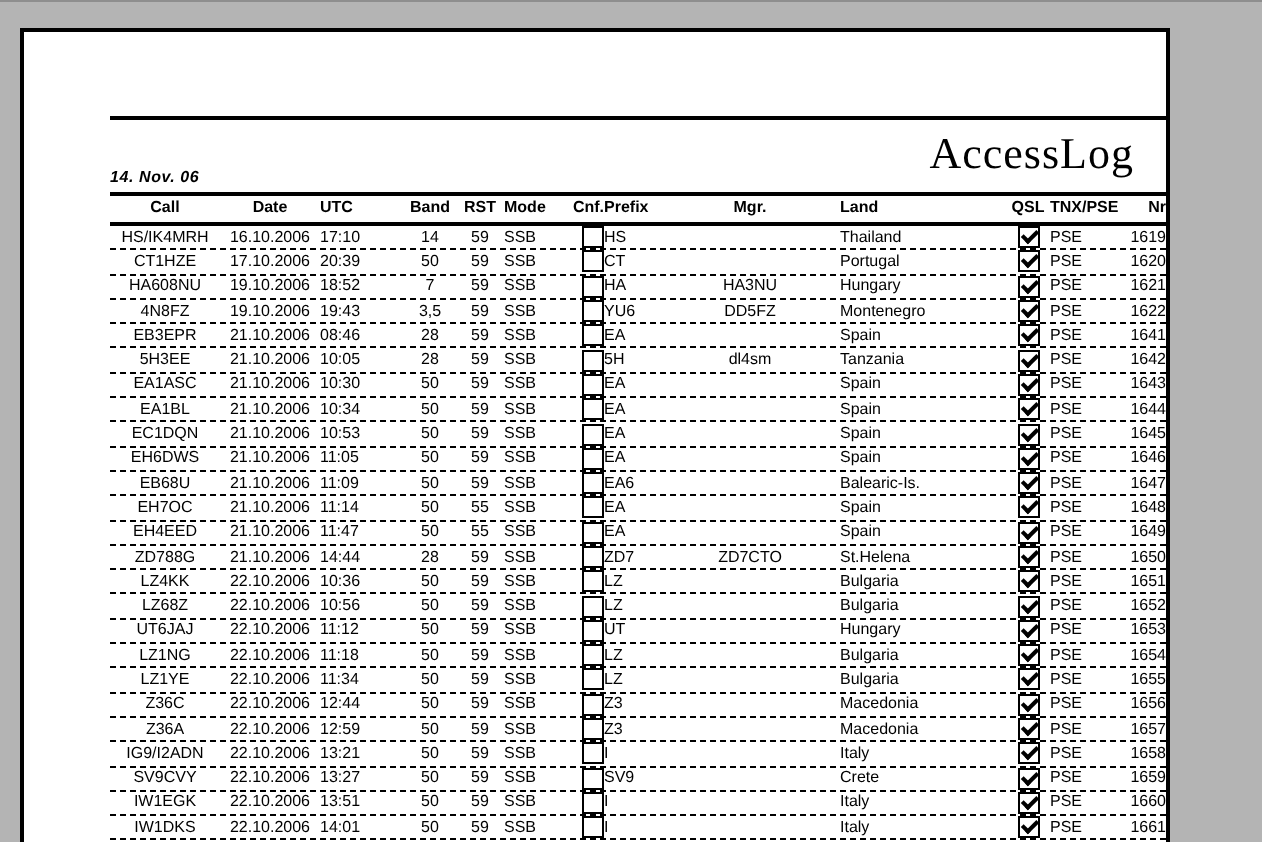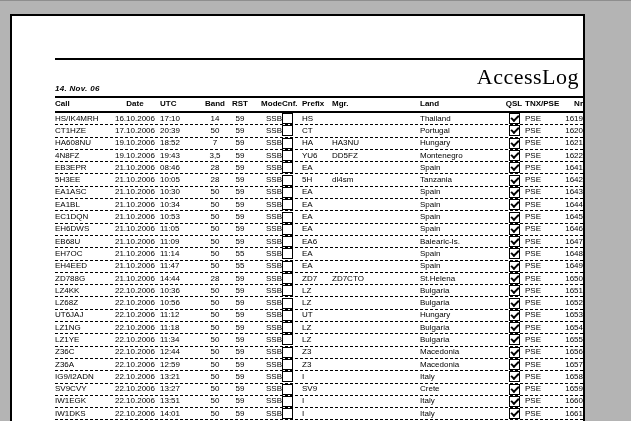--- a/index.html
+++ b/index.html
@@ -14,34 +14,34 @@
   }
   .content{position:absolute;left:43px;top:0;width:528px;height:100%}
   .rule{position:absolute;left:0;width:528px;height:2px;background:#000}
   .top-rule{top:42px}
   .head-rule-a{top:80px}
   .head-rule-b{top:95px}
   .title{position:absolute;top:46px;left:0;white-space:nowrap}
   .title-label{font-size:13px;letter-spacing:.3px}
   .callsign{font-family:"Liberation Serif",serif;font-weight:bold;font-size:16px;margin-left:10px;letter-spacing:1px}
   .report-date{position:absolute;top:68px;left:0;font-size:8px;font-weight:bold;font-style:italic;letter-spacing:.3px}
-  .brand{position:absolute;top:48px;right:4px;font-family:"Liberation Serif",serif;font-size:22px;letter-spacing:.5px}
+  .brand{position:absolute;top:48px;right:16px;font-family:"Liberation Serif",serif;font-size:22px;letter-spacing:.5px}
   .thead{position:absolute;top:81px;left:0;width:528px;height:13px;display:flex;align-items:center;font-size:8px;font-weight:bold}
   .tbody{position:absolute;top:97px;left:0;width:528px}
   .row{display:flex;align-items:center;height:11.3px;border-bottom:1px dashed #000;font-size:8px;line-height:1}
   .cell{display:block;white-space:nowrap;overflow:visible}
-  .c-call{width:55px;text-align:left}
+  .c-call{width:55px;text-align:center}
   .c-date{width:50px;text-align:center}
   .c-utc{width:42px;text-align:left}
   .c-band{width:26px;text-align:center}
   .c-rst{width:24px;text-align:center}
-  .c-mode{width:30px;text-align:right}
-  .c-cnf{width:20px;text-align:left}
+  .c-mode{width:30px;text-align:left}
+  .c-cnf{width:20px;text-align:right}
   .c-prefix{width:30px;text-align:left}
-  .c-mgr{width:86px;text-align:left}
+  .c-mgr{width:86px;text-align:center}
   .c-land{width:85px;text-align:left;padding-left:2px;box-sizing:border-box}
   .c-qsl{width:22px;text-align:center}
   .c-tnx{width:32px;}
   .c-nr{width:26px;text-align:right}
   .cb{position:relative;display:inline-block;width:9px;height:9px;border:1px solid #000;background:#fff;vertical-align:middle;box-sizing:content-box}
   .tick{position:absolute;left:1px;top:1px;width:6px;height:3px;border-left:2px solid #000;border-bottom:2px solid #000;transform:rotate(-45deg)}
 </style>
 </head>
 <body>
 

